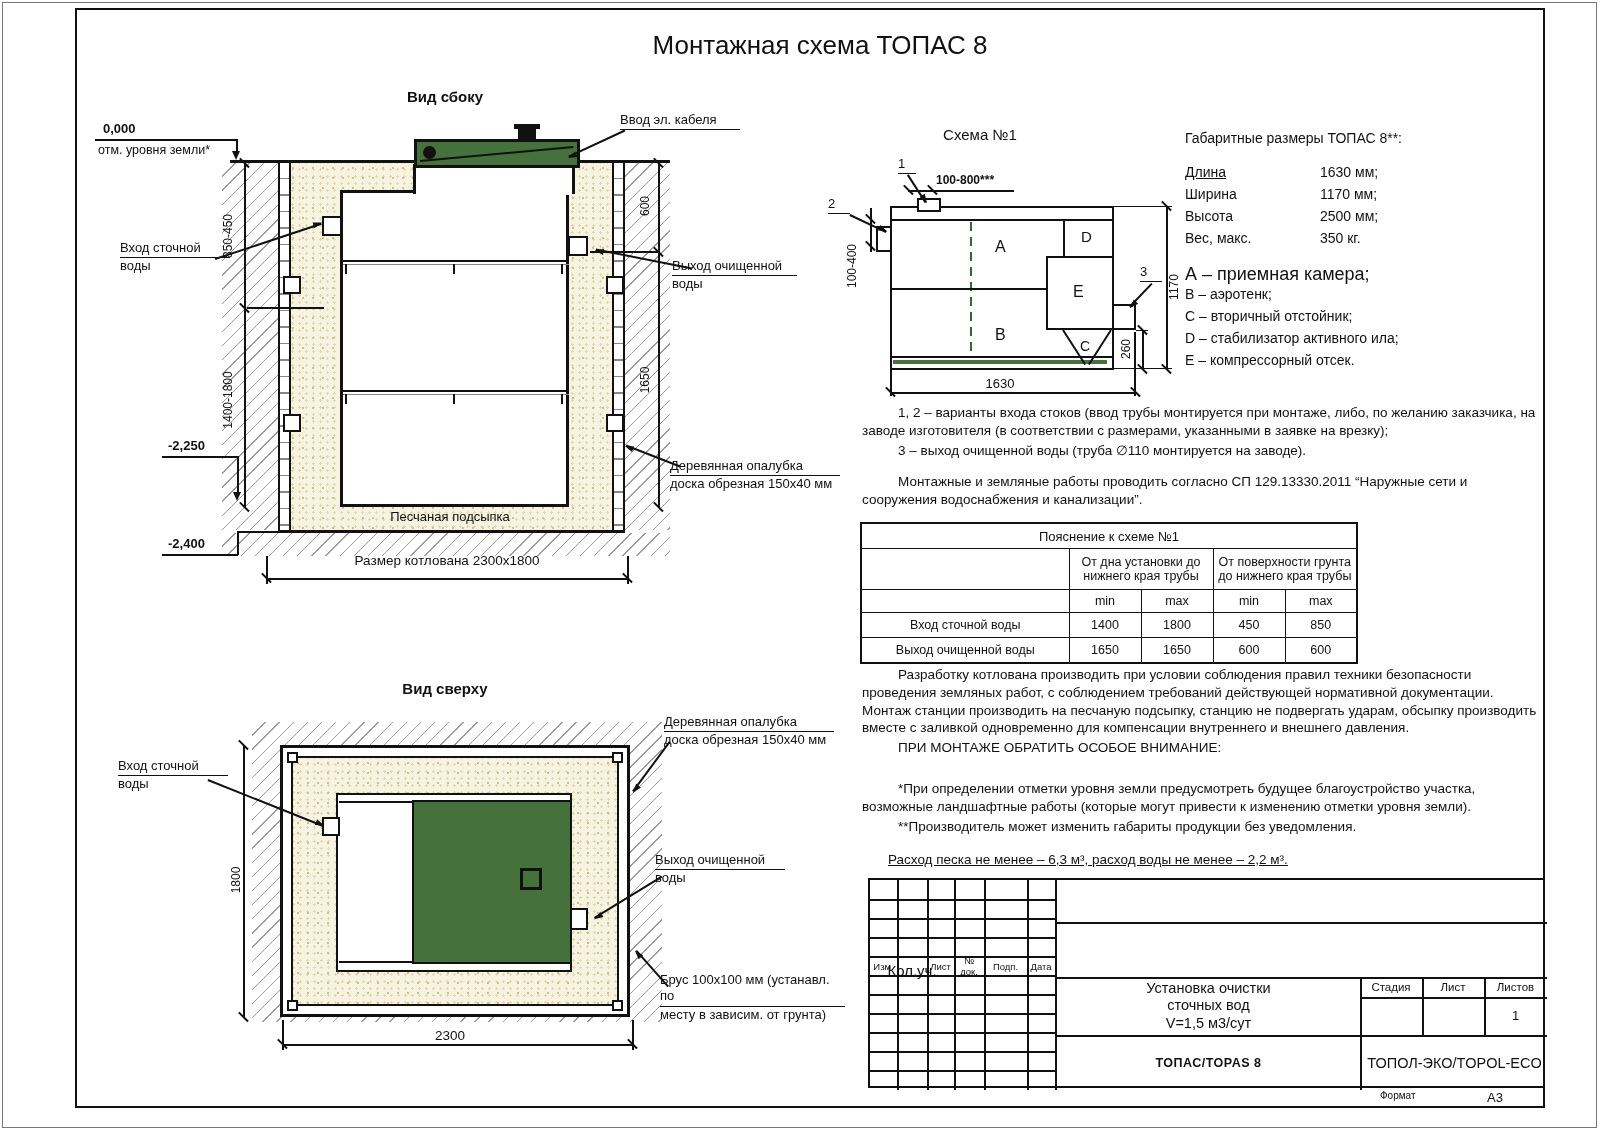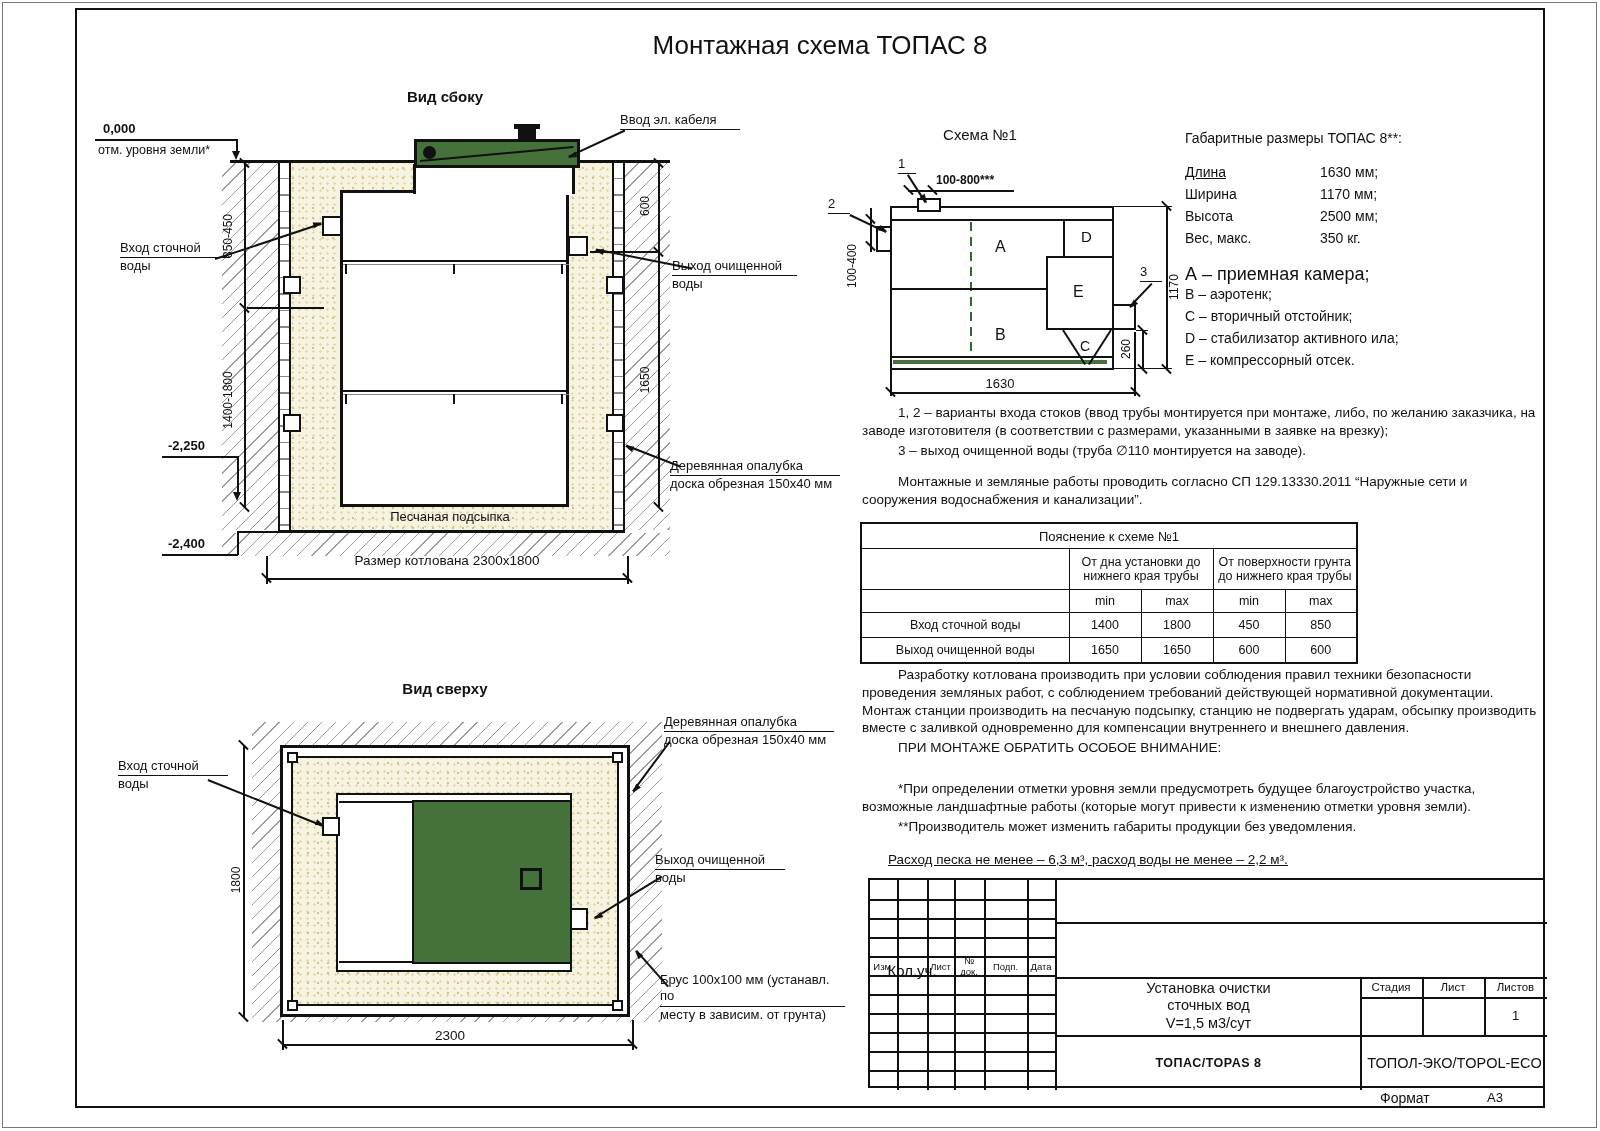--- a/index.html
+++ b/index.html
@@ -377,15 +377,15 @@
 сточных вод
 V=1,5 м3/сут</div>
     <div class="abs cc" style="left:490px;top:99px;width:62px;height:16px;font-size:11.5px;">Стадия</div>
     <div class="abs cc" style="left:552px;top:99px;width:62px;height:16px;font-size:11.5px;">Лист</div>
     <div class="abs cc" style="left:614px;top:99px;width:63px;height:16px;font-size:11.5px;">Листов</div>
     <div class="abs cc" style="left:614px;top:118px;width:63px;height:34px;font-size:13px;">1</div>
     <div class="abs cc" style="left:187px;top:157px;width:303px;height:51px;font-size:12.5px;font-weight:bold;letter-spacing:0.5px;">ТОПАС/TOPAS 8</div>
     <div class="abs cc" style="left:492px;top:157px;width:185px;height:51px;font-size:14.5px;">ТОПОЛ-ЭКО/TOPOL-ECO</div>
   </div>
 
-  <div class="abs" style="left:1380px;top:1090px;font-size:14px;">Формат</div>
+  <div class="abs" style="left:1380px;top:1090px;font-size:10px;">Формат</div>
   <div class="abs" style="left:1487px;top:1090px;font-size:13px;">А3</div>
 </div>
 
 </body></html>

